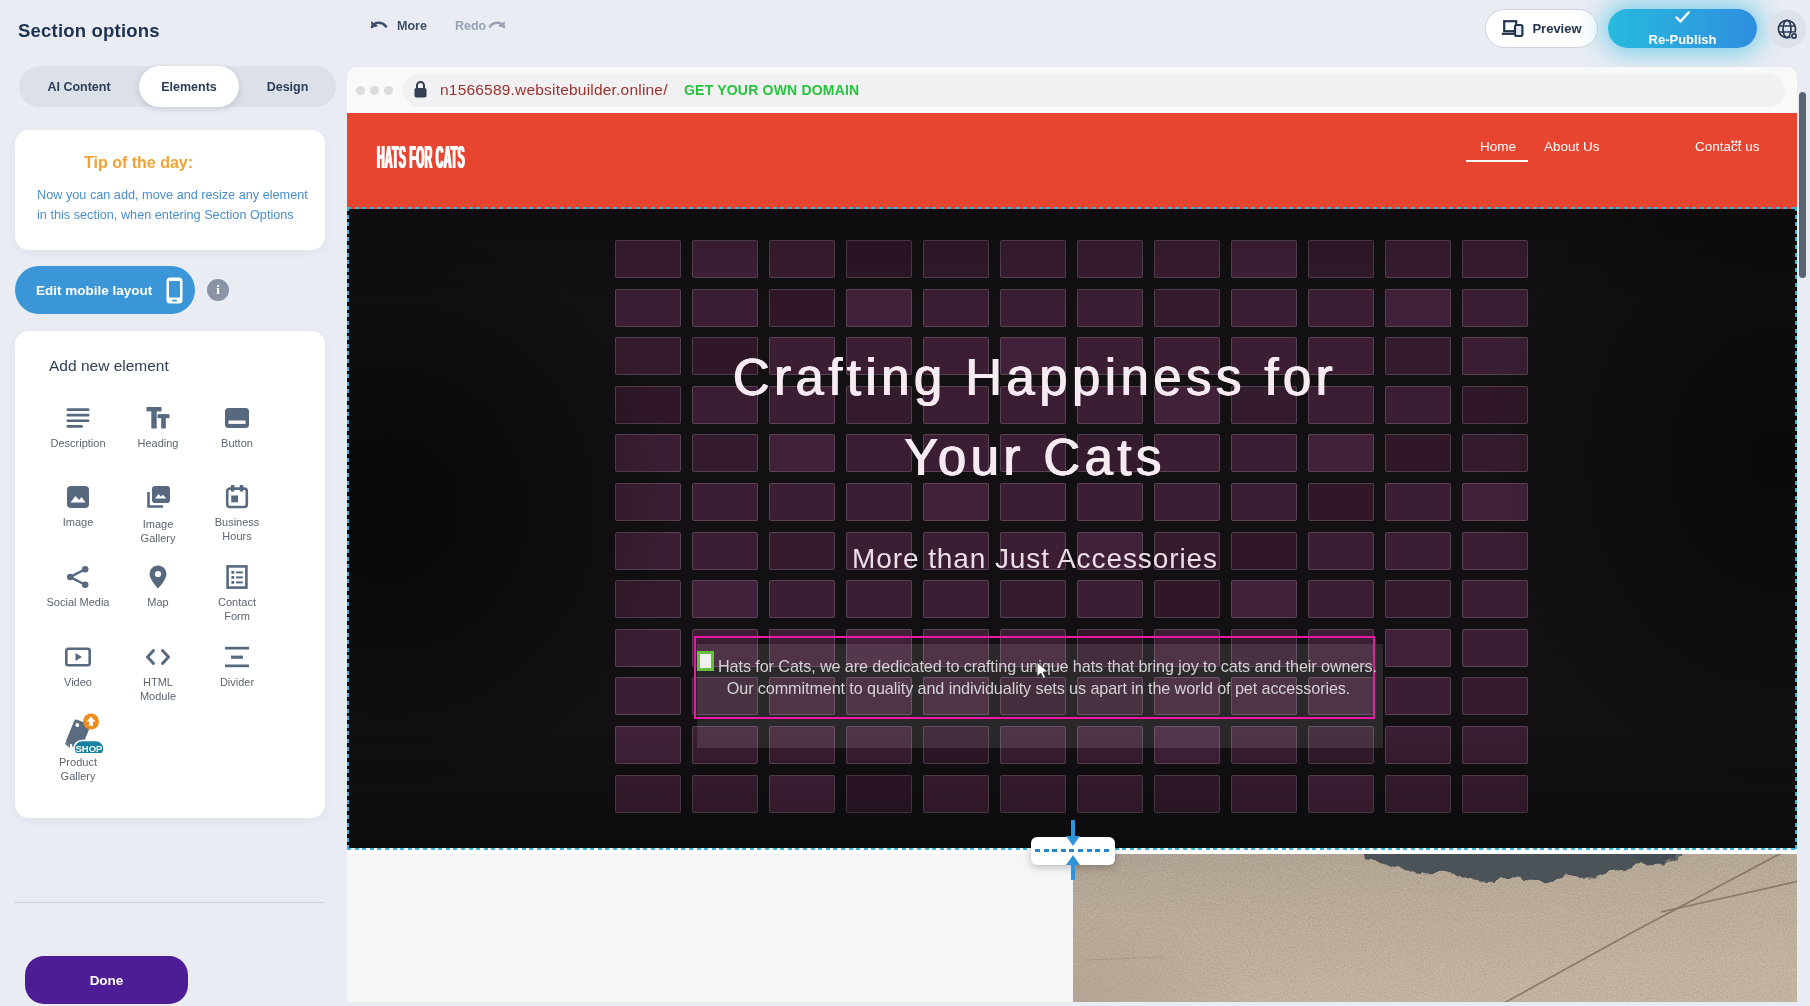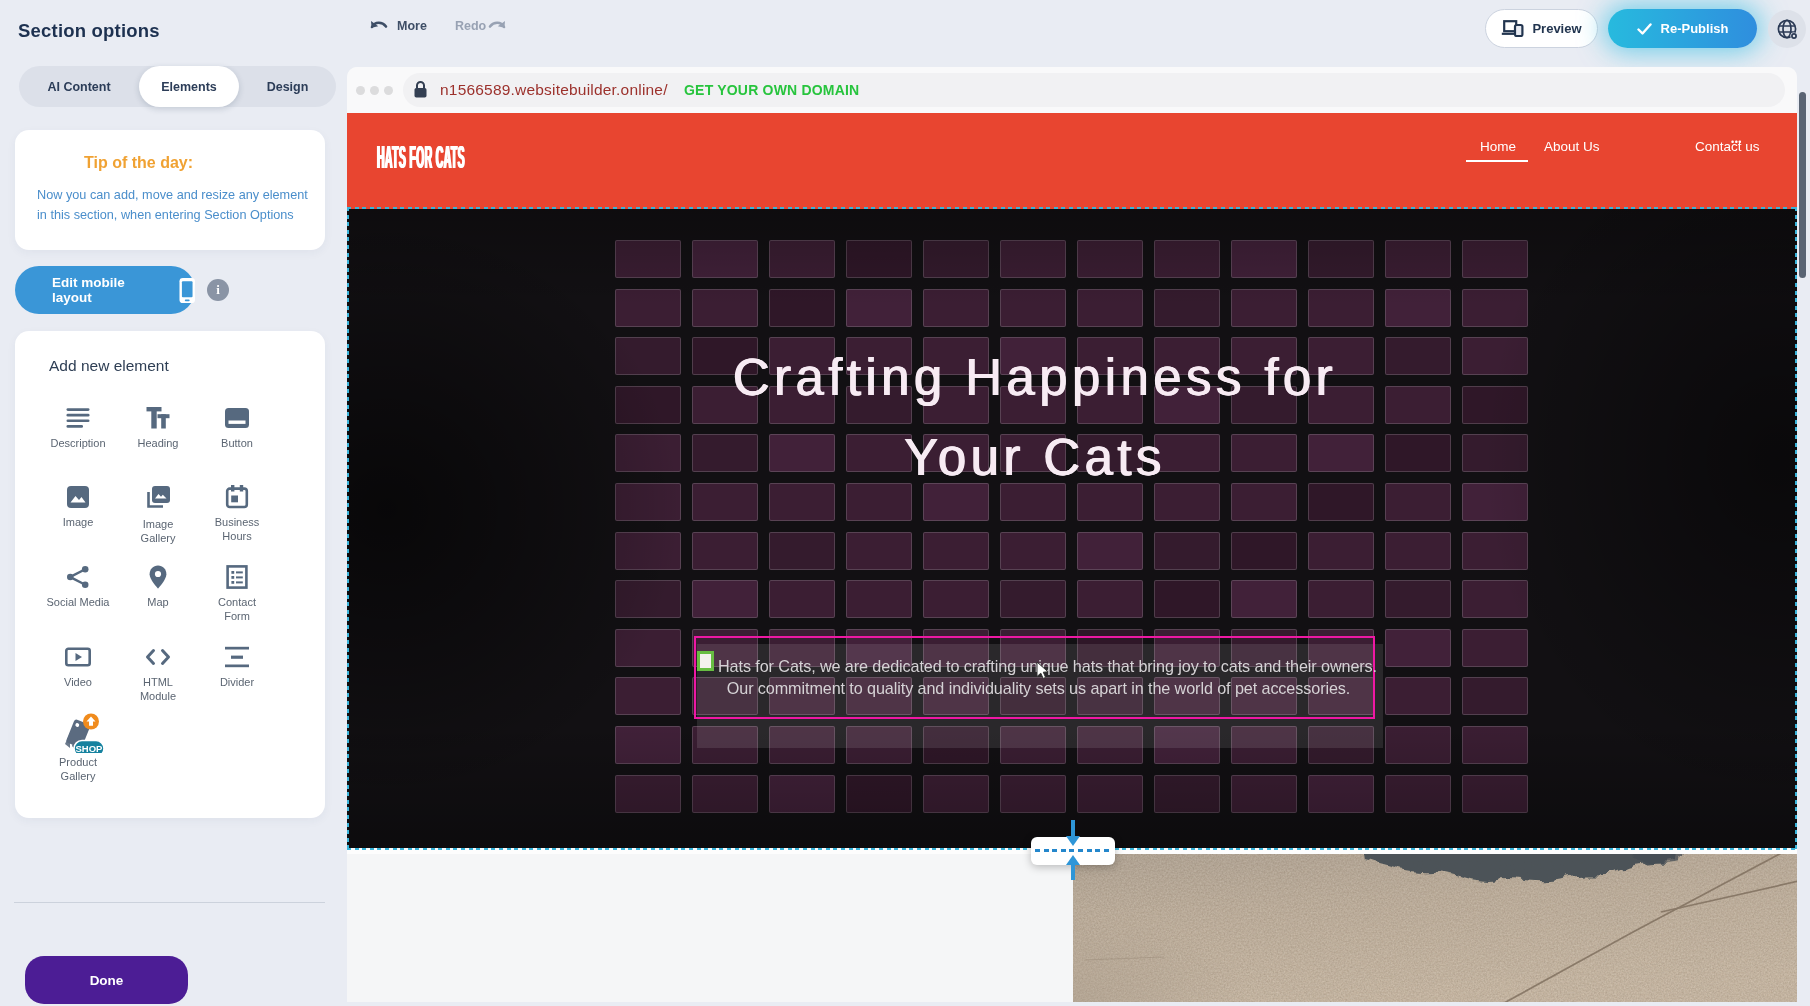--- a/index.html
+++ b/index.html
@@ -5,36 +5,36 @@
   * { margin:0; padding:0; box-sizing:border-box; }
   html,body { width:1810px; height:1006px; overflow:hidden; }
   body { background:#e9ecf3; font-family:"Liberation Sans", sans-serif; position:relative; }
   .abs { position:absolute; }
 
   
   #title { left:18px; top:20px; font-size:18.5px; font-weight:bold; color:#1d3150; letter-spacing:.2px; }
   #undo { left:370px; top:19px; display:flex; align-items:center; gap:7px; color:#3e4e66; font-weight:bold; font-size:12.5px; }
   #redo { left:455px; top:19px; display:flex; align-items:center; color:#98a2b3; font-weight:bold; font-size:12.5px; }
   #btn-preview { left:1485px; top:9px; width:113px; height:39px; background:#fff; border:1px solid #ccd3df; border-radius:20px; display:flex; align-items:center; justify-content:center; gap:8px; color:#22354f; font-weight:bold; font-size:13px; }
-  #btn-republish { left:1608px; top:9px; width:149px; height:39px; border-radius:20px; background:linear-gradient(90deg,#27bade,#2f8ede); box-shadow:0 0 26px 5px rgba(56,190,228,.65); display:flex; align-items:center; justify-content:center; gap:9px; color:#fff; font-weight:bold; font-size:13px; }
+  #btn-republish { left:1608px; top:9px; width:149px; height:39px; border-radius:20px; background:linear-gradient(90deg,#27bade,#2f8ede); box-shadow:0 0 26px 5px rgba(56,190,228,.65); display:flex; align-items:center; justify-content:center; gap:9px; color:#fff; font-weight:bold; font-size:13px;flex-direction:column; }
   #btn-globe { left:1768px; top:10px; width:38px; height:38px; border-radius:50%; background:#dde1e9; display:flex; align-items:center; justify-content:center; }
 
   
   #tabs { left:19px; top:66px; width:317px; height:41px; background:#dce0e9; border-radius:21px; }
   #tabs .tab { position:absolute; top:0; height:41px; display:flex; align-items:center; justify-content:center; font-weight:bold; font-size:12.5px; color:#2c3d58; }
   #tab-ai { left:0; width:120px; }
   #tab-el { left:120px; width:100px; background:#fff; border-radius:21px; box-shadow:0 2px 6px rgba(30,50,80,.18); }
   #tab-de { left:220px; width:97px; }
 
   #tipcard { left:15px; top:130px; width:310px; height:120px; background:#fff; border-radius:14px; box-shadow:0 3px 10px rgba(40,60,90,.05); }
   #tipcard h3 { position:absolute; left:23px; top:24px; color:#f0a233; font-size:16px; font-weight:bold;margin-left:46px; }
   #tipcard p { position:absolute; left:22px; top:55px; white-space:nowrap; color:#4a8ecb; font-size:12.7px; line-height:20px; }
 
   #btn-mobile { left:15px; top:266px; width:180px; height:48px; border-radius:24px; background:#3a96d7; color:#fff; font-weight:bold; font-size:13.5px; display:flex; align-items:center; }
-  #btn-mobile span { margin-left:37px; }
+  #btn-mobile span { margin-left:21px; }
   #info-i { left:207px; top:279px; width:22px; height:22px; border-radius:50%; background:#8a94a5; color:#fff; font-size:13px; font-weight:bold; display:flex; align-items:center; justify-content:center; font-family:"Liberation Serif",serif; }
 
   #elcard { left:15px; top:331px; width:310px; height:487px; background:#fff; border-radius:14px; box-shadow:0 3px 10px rgba(40,60,90,.05); }
   #elcard h2 { position:absolute; left:34px; top:26px; font-size:15.5px; font-weight:normal; color:#2e3e54; }
   .el { position:absolute; width:80px; text-align:center; color:#5b6572; font-size:11px; line-height:13.5px; }
   .el svg, .el .icn { display:block; margin:0 auto 7px auto; }
 
   #divline { left:14px; top:902px; width:311px; height:1px; background:#ccd2dc; }
   #btn-done { left:25px; top:956px; width:163px; height:48px; border-radius:19px; background:#4c1d95; color:#fff; font-weight:bold; font-size:13.5px; display:flex; align-items:center; justify-content:center; }
 
@@ -453,20 +453,21 @@
         <div></div>
         <div></div>
         <div></div>
         <div></div>
         <div></div>
         <div></div>
         <div></div>
       </div>
       <div id="vignette"></div>
       <div id="h1">Crafting Happiness for<br>Your Cats</div>
+      <div id="sub">More than Just Accessories</div>
       <div id="txt-overlay"></div>
       <div id="txt-box"></div>
       <div id="checkbox"></div>
       <div id="ptext">
         <div style="margin-left:18px">Hats for Cats, we are dedicated to crafting unique hats that bring joy to cats and their owners.</div>
         <div>Our commitment to quality and individuality sets us apart in the world of pet accessories.</div>
       </div>
     <svg style="position:absolute;left:689px;top:452px" width="13" height="19" viewBox="0 0 13 19">
         <path d="M1 1 L1 15.5 L4.8 12.2 L7.2 17.5 L9.6 16.4 L7.3 11.2 L12 10.8 Z" fill="#fff" stroke="#333" stroke-width="1"></path>
       </svg>

